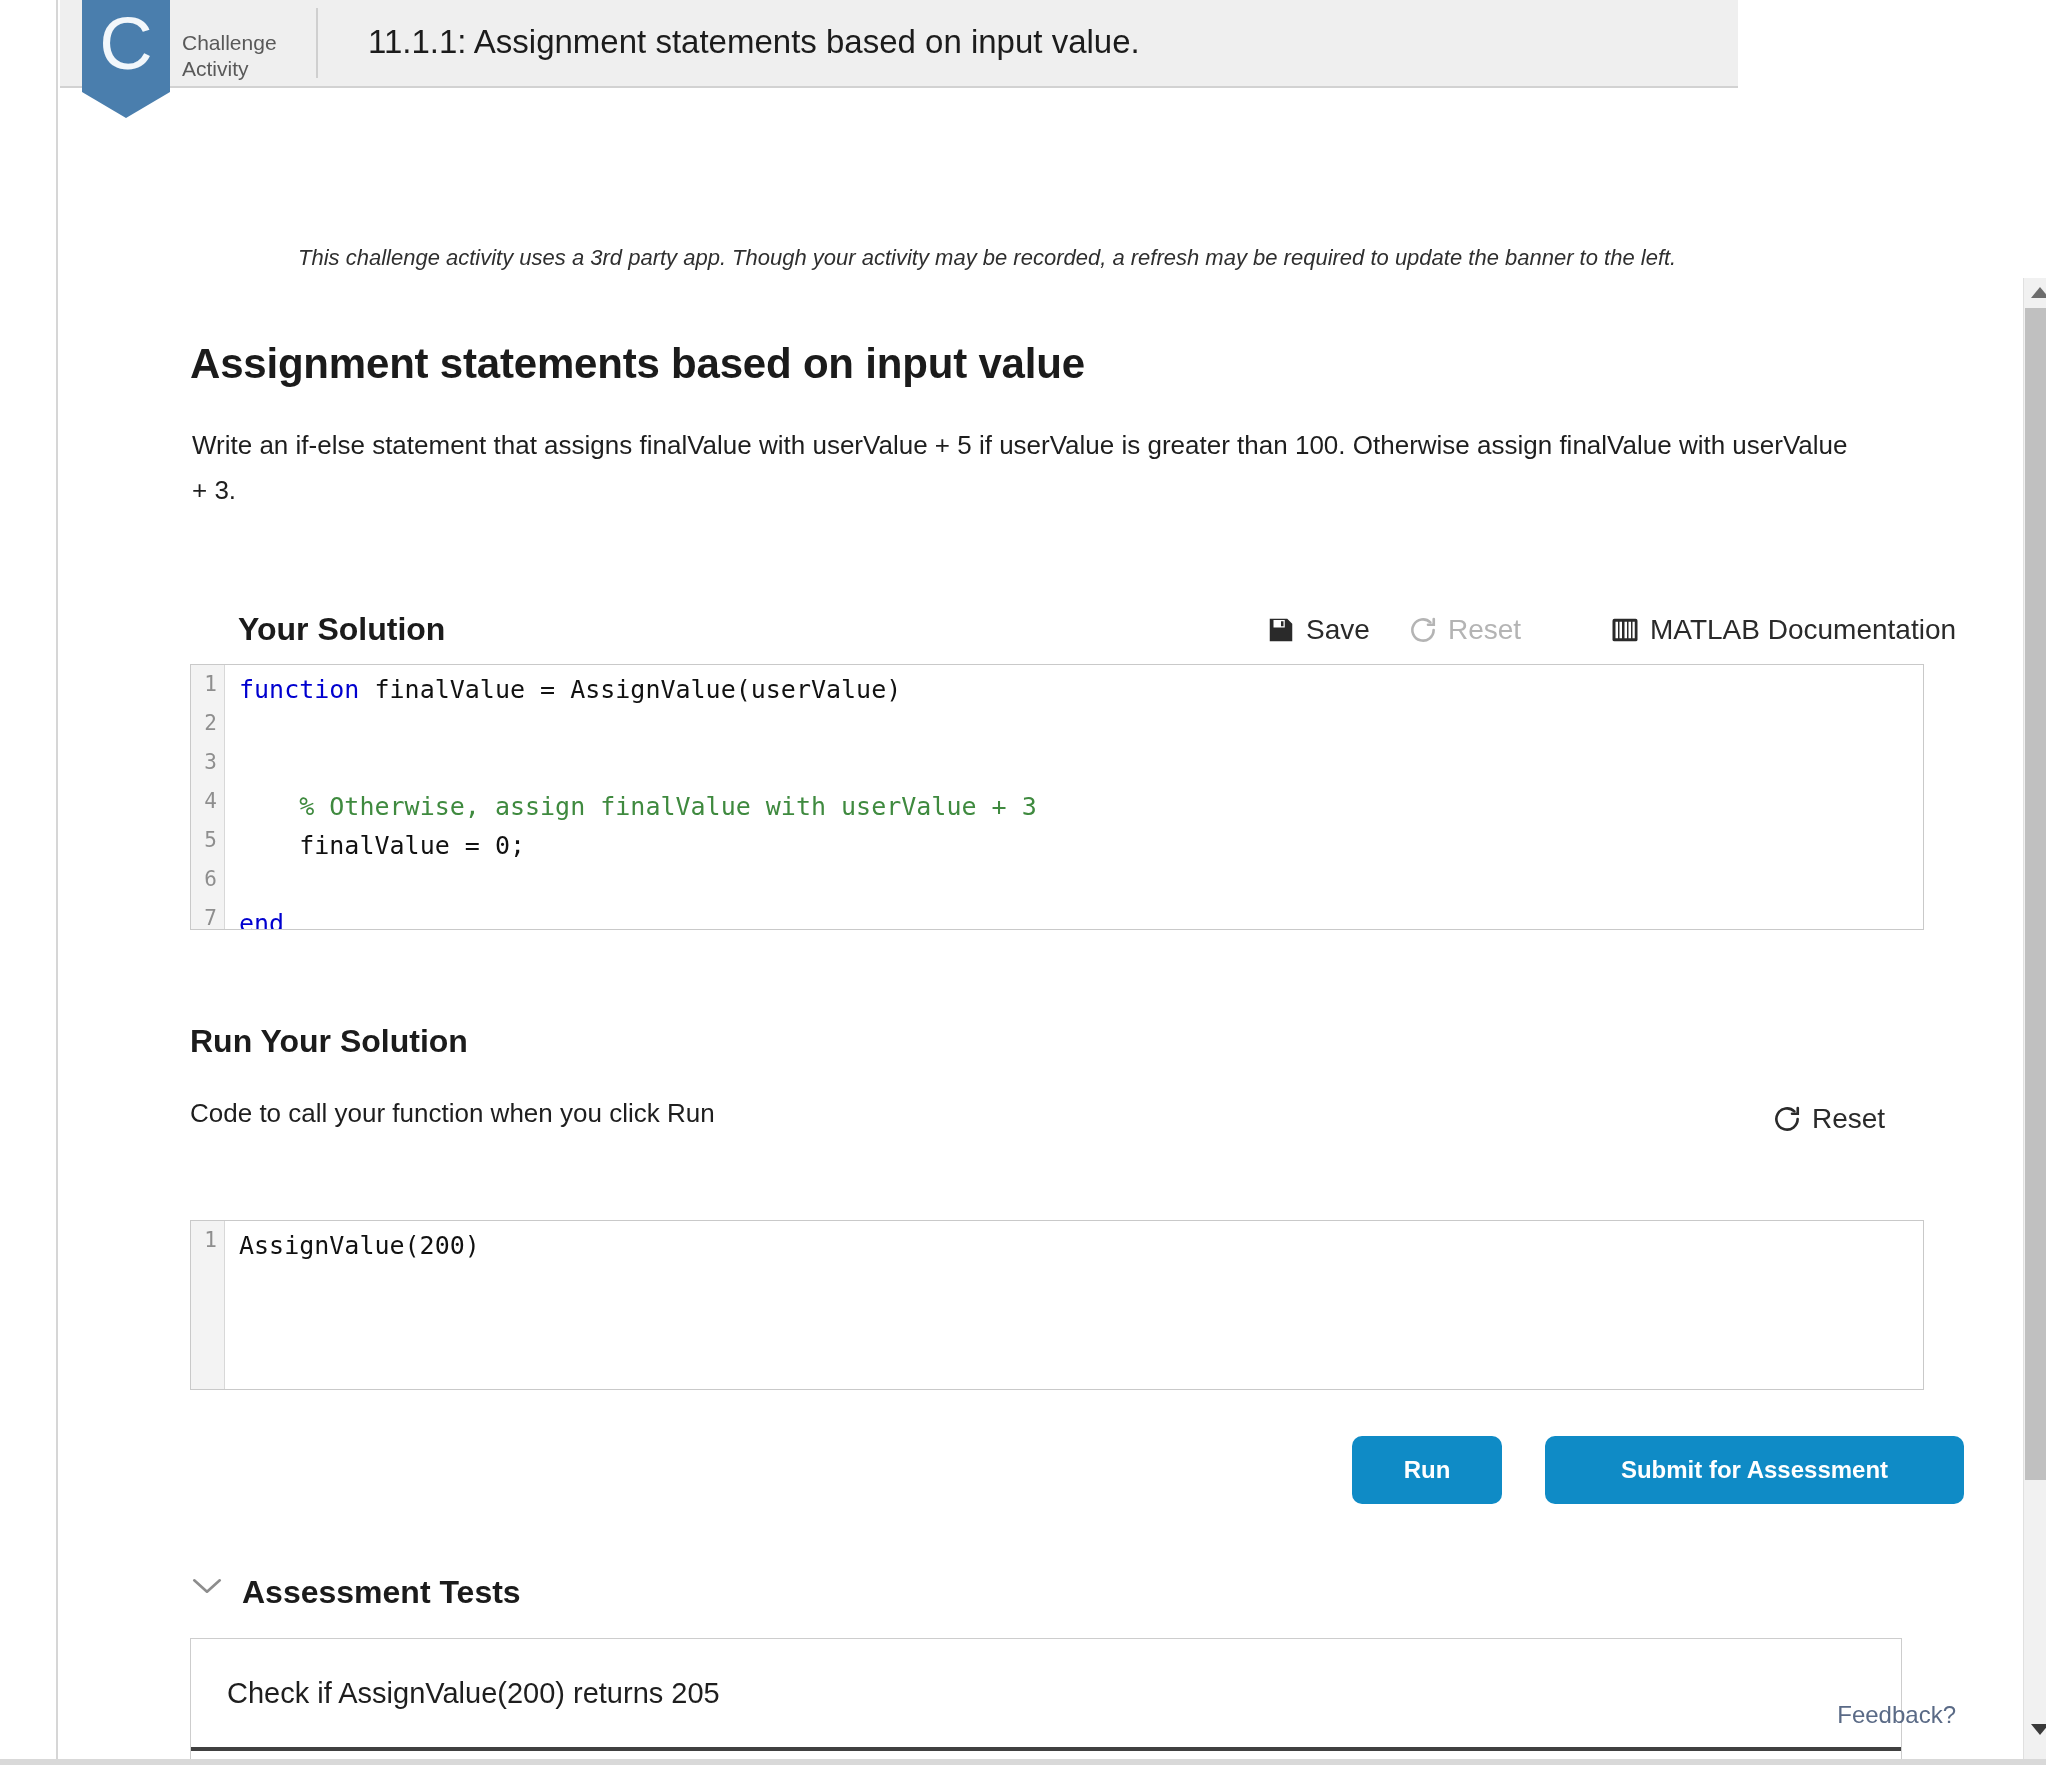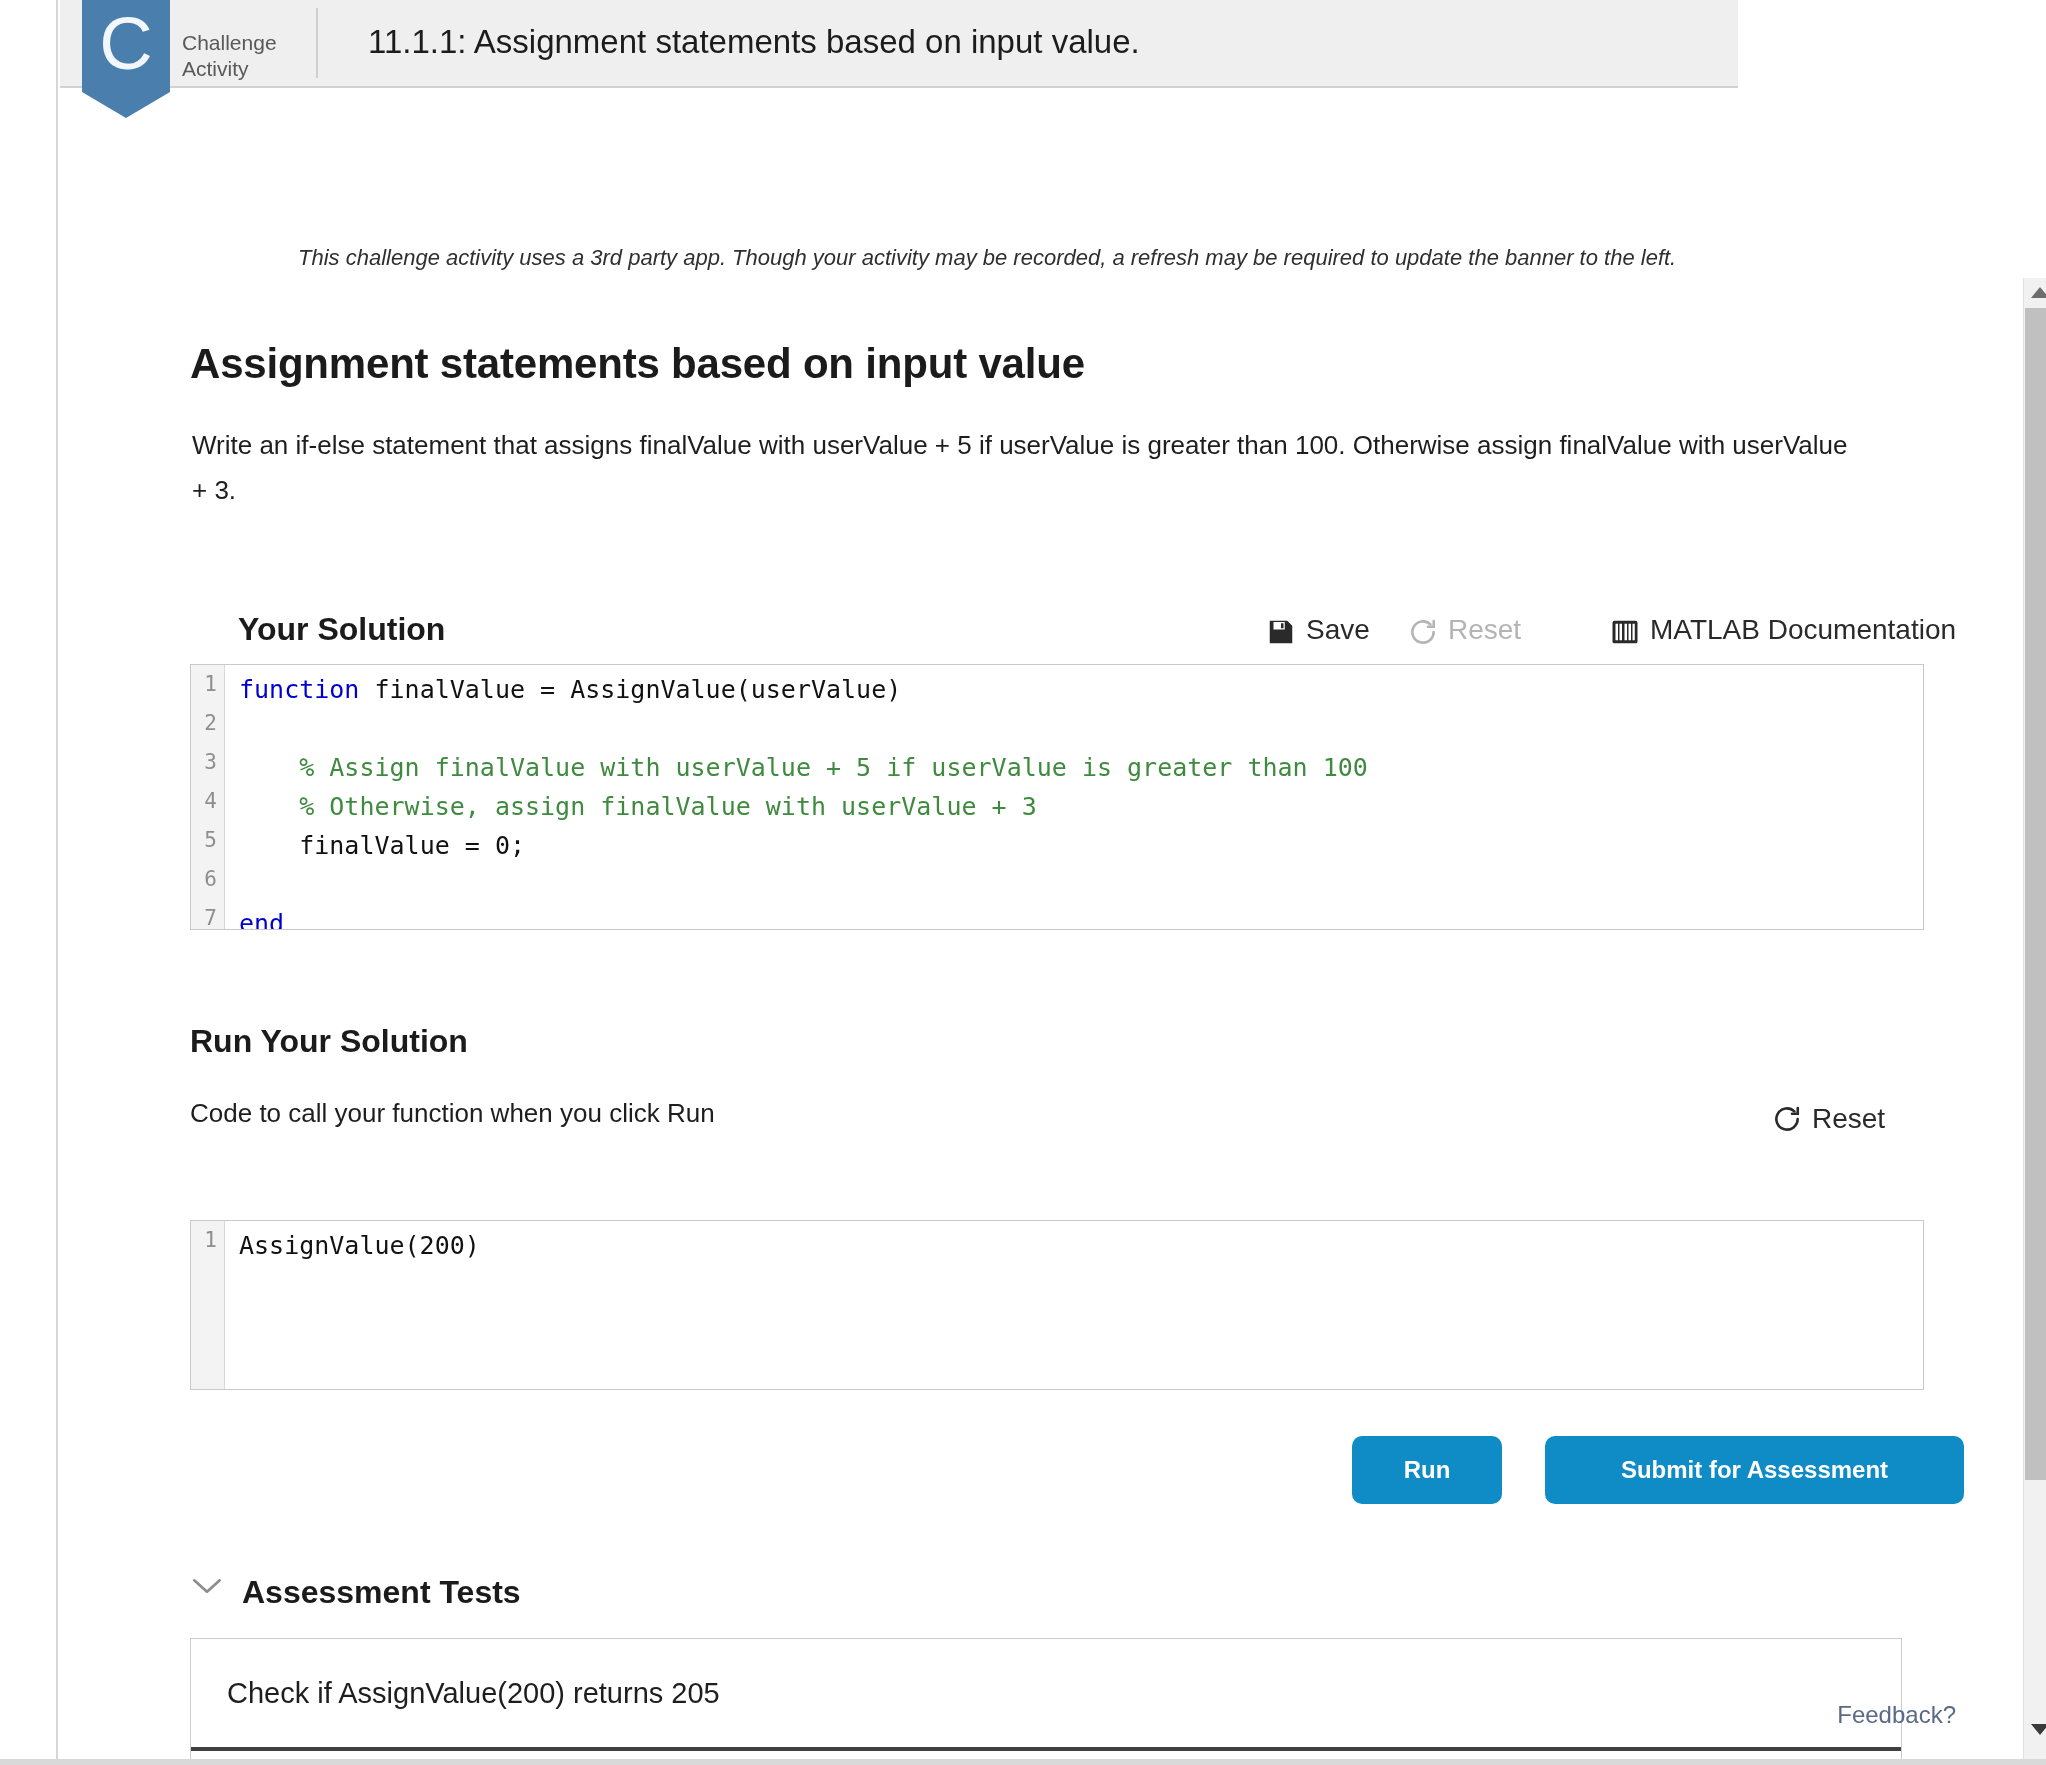--- a/index.html
+++ b/index.html
@@ -169,21 +169,21 @@
     font-size: 32px;
     font-weight: 700;
     color: #1b1b1b;
     margin-left: 48px;
   }
 
   .toolbar-btn {
     position: absolute;
     top: 335px;
     display: flex;
-    align-items: flex-end;
+    align-items: center;
     gap: 10px;
     font-size: 28px;
     color: #2a2a2a;
     cursor: pointer;
     user-select: none;
   }
   .toolbar-btn.disabled { color: #b4b4b4; cursor: default; }
   #btn-save { left: 1146px; }
   #btn-reset-solution { left: 1288px; }
   #btn-matlab-doc { left: 1490px; }
@@ -435,21 +435,21 @@
           <div class="ln">2</div>
           <div class="ln">3</div>
           <div class="ln">4</div>
           <div class="ln">5</div>
           <div class="ln">6</div>
           <div class="ln">7</div>
         </div>
         <div class="code-area">
           <div class="cl"><span class="kw">function</span><span> finalValue = AssignValue(userValue)</span></div>
           <div class="cl">&nbsp;</div>
-          <div class="cl"><span>    </span><span class="cmt">% Assign finalValue with userValue + 5 if userValue is greater than 100</span></div>
+          <div class="cl"><span>    </span></div>
           <div class="cl"><span>    </span><span class="cmt">% Otherwise, assign finalValue with userValue + 3</span></div>
           <div class="cl"><span>    </span><span>finalValue = 0;</span></div>
           <div class="cl">&nbsp;</div>
           <div class="cl"><span class="kw">end</span></div>
         </div>
       </div>
 
       <div id="run-solution-head">Run Your Solution</div>
       <div id="run-help">Code to call your function when you click Run</div>
 

